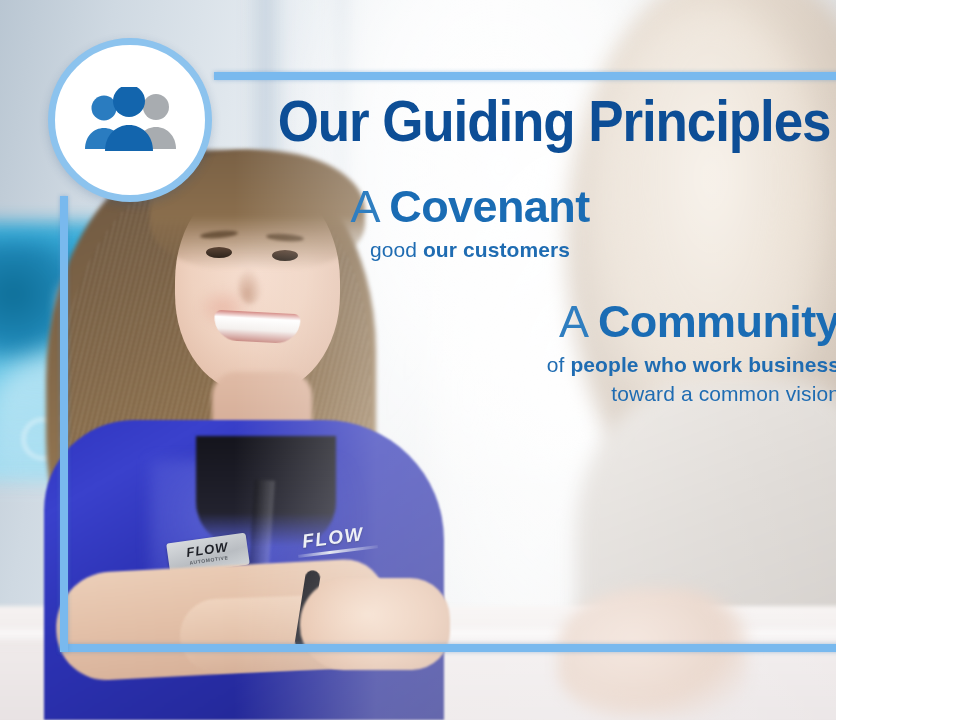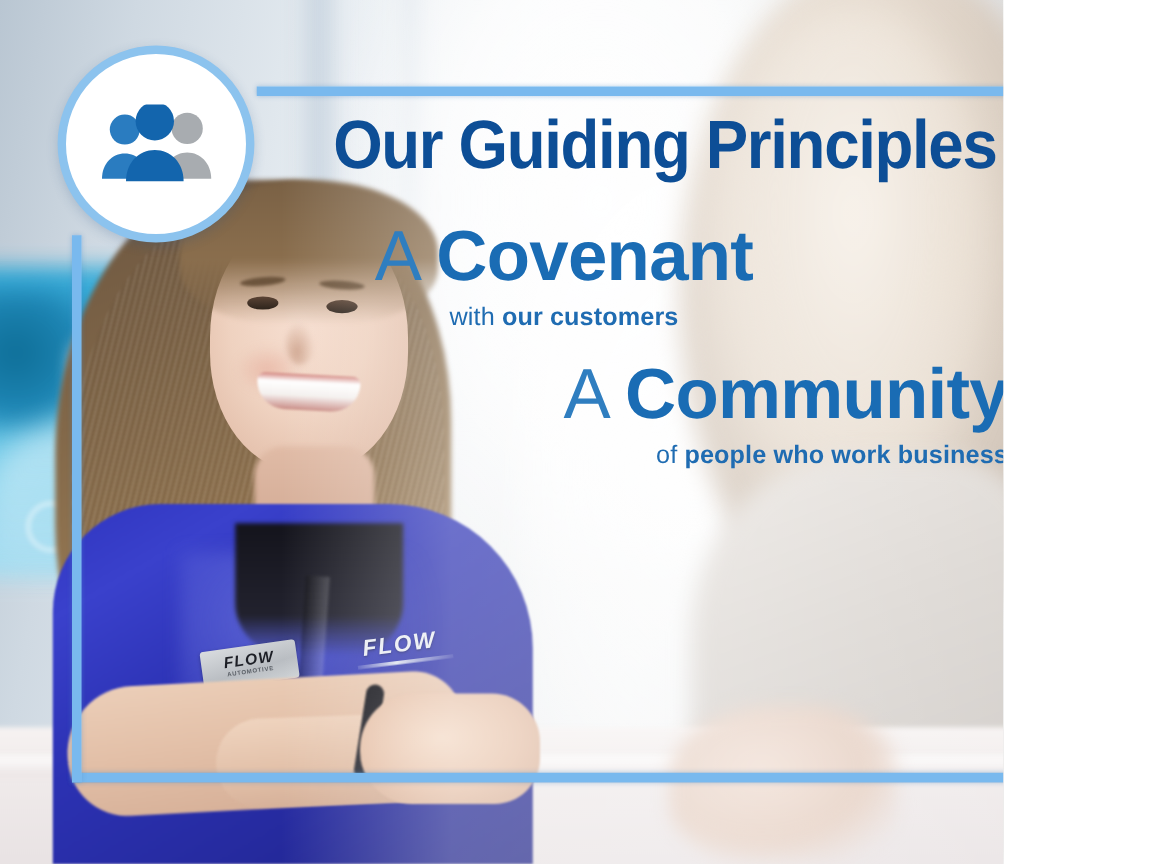--- a/index.html
+++ b/index.html
@@ -318,21 +318,21 @@
     letter-spacing: -1.2px;
     transform: scaleX(.93);
     transform-origin: 50% 50%;
     white-space: nowrap;
   }
 
   .principle { position: absolute; text-align: center; color: #1f70b8; }
 
   .p-title {
     font-family: "Liberation Sans", sans-serif;
-    font-size: 59px;
+    font-size: 45px;
     line-height: 1.05;
     letter-spacing: -0.6px;
     white-space: nowrap;
   }
   .p-title .lead { font-weight: 400; color: #2f7ec0; }
   .p-title .key  { font-weight: 700; color: #1a6cb4; }
 
   .p-body {
     font-family: "Liberation Sans", sans-serif;
     font-size: 21px;
@@ -432,27 +432,28 @@
     </svg>
   </div>
 
   <div class="headline">Our Guiding Principles</div>
 
   <div class="principle" id="principle-covenant">
     <div class="p-title">
       <span class="lead">A </span><span class="key">Covenant</span>
     </div>
     <div class="p-body">
-      <span>with </span><b>our customers</b>
+      <span>good </span><b>our customers</b>
     </div>
   </div>
 
   <div class="principle" id="principle-community">
     <div class="p-title">
       <span class="lead">A </span><span class="key">Community</span>
     </div>
     <div class="p-body">
       <span>of </span><b>people who work business</b><br>
+      <span>toward a common vision</span>
     </div>
   </div>
 
 
 </div>
 
 </body></html>

